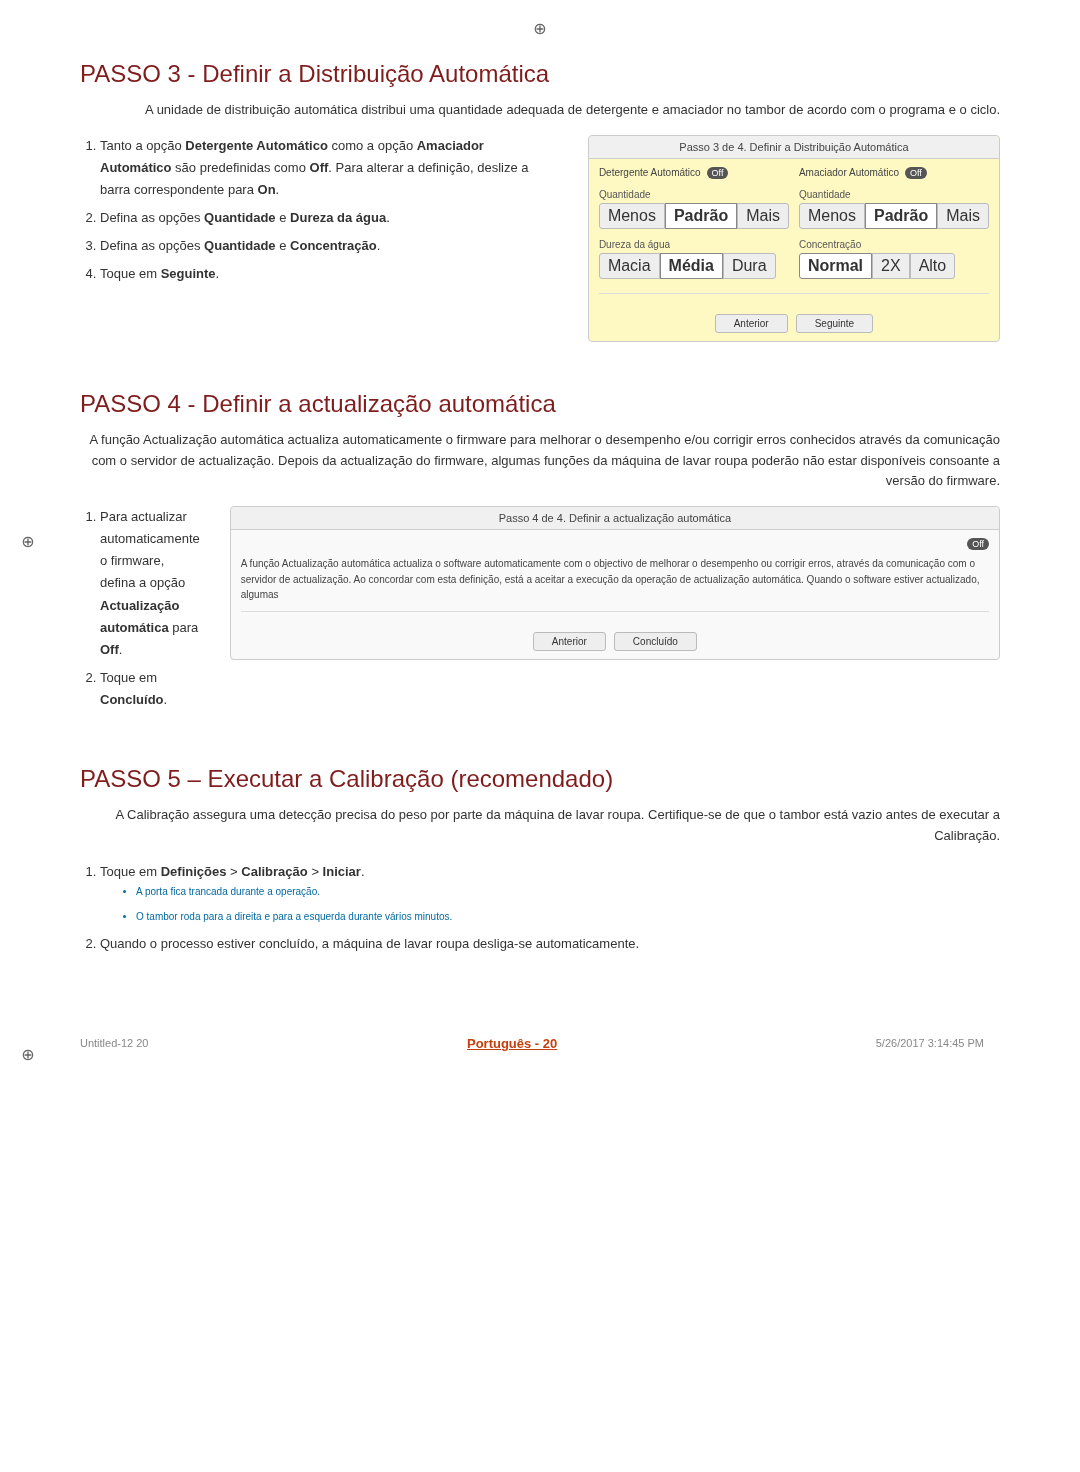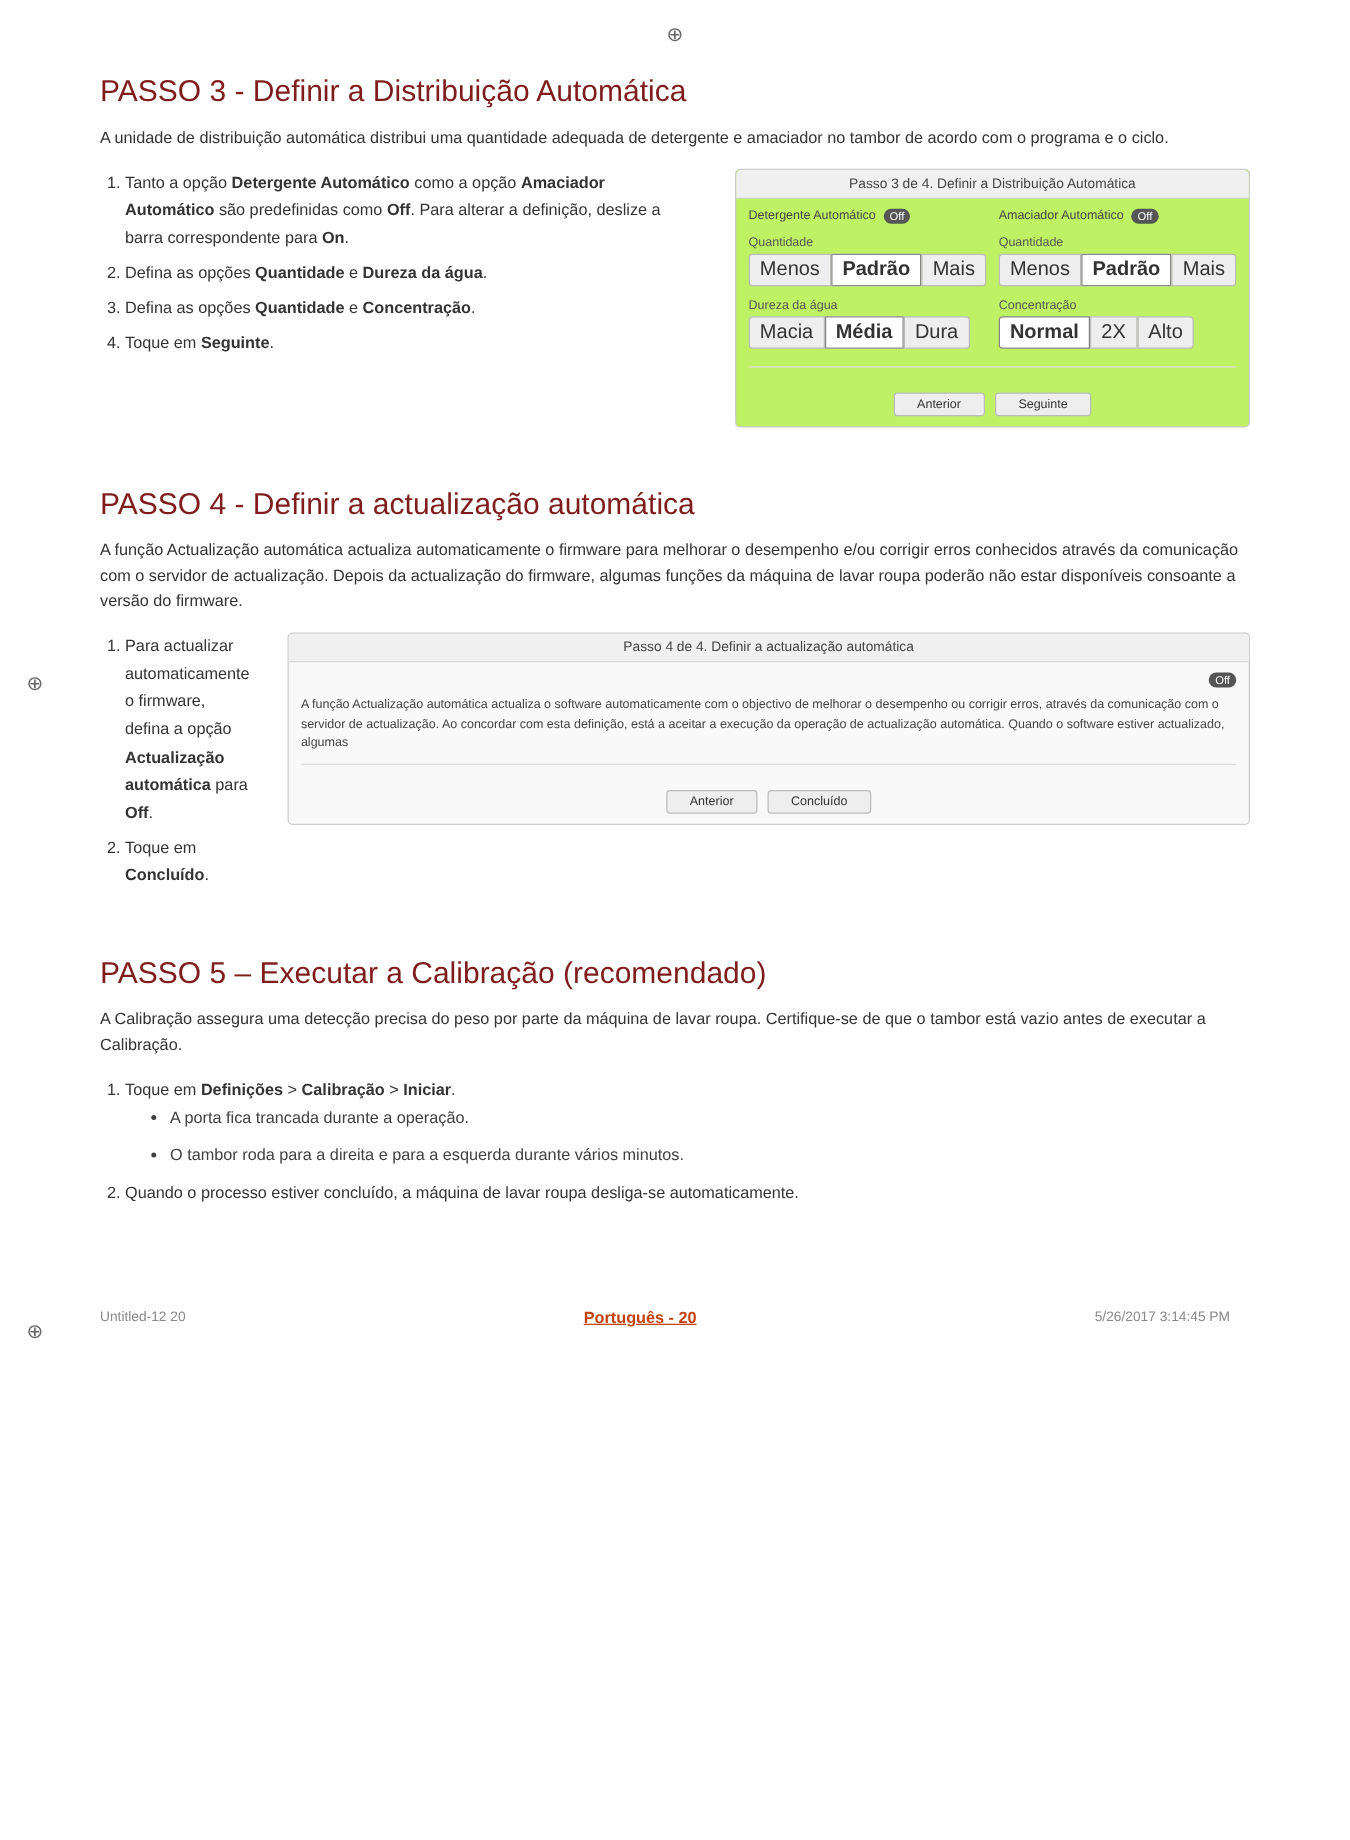--- a/index.html
+++ b/index.html
@@ -38,36 +38,37 @@
       font-size: 24px;
       font-weight: normal;
       margin-bottom: 12px;
       color: #7f1d1d;
     }
     .section-intro {
       font-size: 13px;
       line-height: 1.6;
       color: #333;
       margin-bottom: 14px;
+      text-align: right;
     }
 
     ol.main-steps {
       padding-left: 20px;
       font-size: 13px;
       line-height: 1.7;
       color: #333;
     }
     ol.main-steps li { margin-bottom: 6px; }
     ol.main-steps li b { font-weight: bold; }
 
     
     .ui-panel {
       border: 1px solid #ccc;
       border-radius: 4px;
-      background: #bef264;
+      background: #fef9c3;
       padding: 0;
       font-size: 11px;
       color: #333;
       min-width: 290px;
     }
     .ui-panel-title {
       background: #f0f0f0;
       border-bottom: 1px solid #ccc;
       padding: 5px 10px;
       font-size: 11px;
@@ -163,23 +164,23 @@
       font-size: 10px;
       color: #444;
       line-height: 1.55;
       margin-bottom: 8px;
     }
 
     
     .bullet-list {
       list-style: disc;
       padding-left: 36px;
-      font-size: 13px;
+      font-size: 10px;
       line-height: 1.7;
-      color: #404040;
+      color: #0369a1;
     }
     .bullet-list li { margin-bottom: 3px; }
     ol.main-steps-p5 {
       padding-left: 20px;
       font-size: 13px;
       line-height: 1.7;
       color: #333;
     }
     ol.main-steps-p5 li { margin-bottom: 8px; }
     ol.main-steps-p5 li b { font-weight: bold; }

